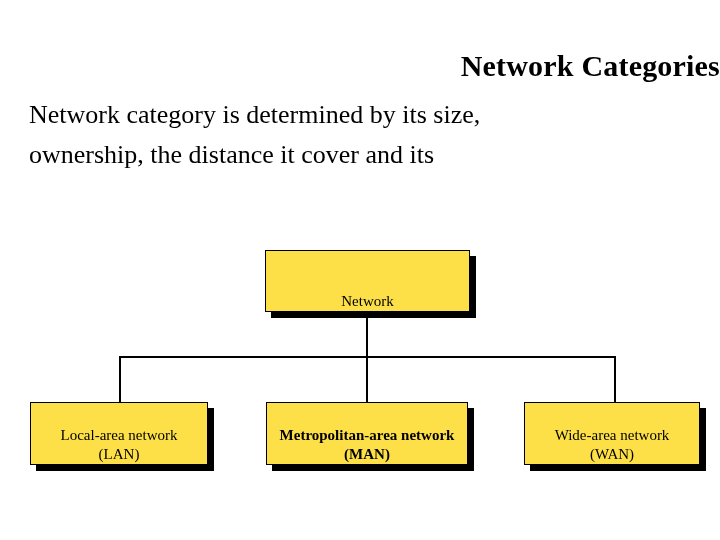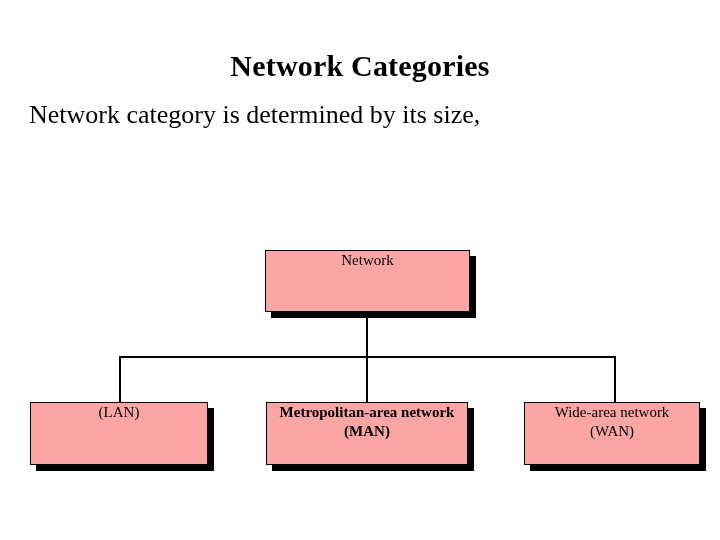--- a/index.html
+++ b/index.html
@@ -15,21 +15,21 @@
     font-family: "Liberation Serif", "DejaVu Serif", serif;
     color: #000000;
   }
 
   
   #slide-title {
     position: absolute;
     left: 0;
     top: 28px;
     width: 720px;
-    text-align: center;
+    text-align: right;
     font-size: 30px;
     line-height: 36px;
     letter-spacing: 0.2px;
     white-space: nowrap;
   }
 
   
   #slide-body {
     position: absolute;
     left: 29px;
@@ -48,27 +48,27 @@
     position: absolute;
     left: 0;
     top: 0;
     width: 720px;
     height: 540px;
   }
 
   .node {
     position: absolute;
     box-sizing: border-box;
-    background: #fca5a5;
+    background: #fde047;
     border: 1px solid #000000;
     box-shadow: 6px 6px 0 0 #000000;
     display: flex;
     flex-direction: column;
     align-items: center;
-    justify-content: flex-start;
+    justify-content: flex-end;
     font-size: 15px;
     line-height: 19px;
     text-align: center;
     white-space: nowrap;
   }
   .node .node-line { display: block; }
 
   #node-network {
     left: 265px;
     top: 250px;
@@ -128,34 +128,36 @@
     height: 46px;
   }
 </style>
 </head>
 <body>
 
 <h1 id="slide-title">Network Categories</h1>
 
 <div id="slide-body">
   <span class="body-line">Network category is determined by its size,</span>
+  <span class="body-line">ownership, the distance it cover and its</span>
 </div>
 
 <div id="diagram">
 
   <div class="connector v" id="connector-trunk"></div>
   <div class="connector h" id="connector-bus"></div>
   <div class="connector v" id="connector-drop-lan"></div>
   <div class="connector v" id="connector-drop-wan"></div>
 
   <div class="node" id="node-network">
     <span class="node-line">Network</span>
   </div>
 
   <div class="node" id="node-lan">
+    <span class="node-line">Local-area network</span>
     <span class="node-line">(LAN)</span>
   </div>
 
   <div class="node" id="node-man">
     <span class="node-line">Metropolitan-area network</span>
     <span class="node-line">(MAN)</span>
   </div>
 
   <div class="node" id="node-wan">
     <span class="node-line">Wide-area network</span>

